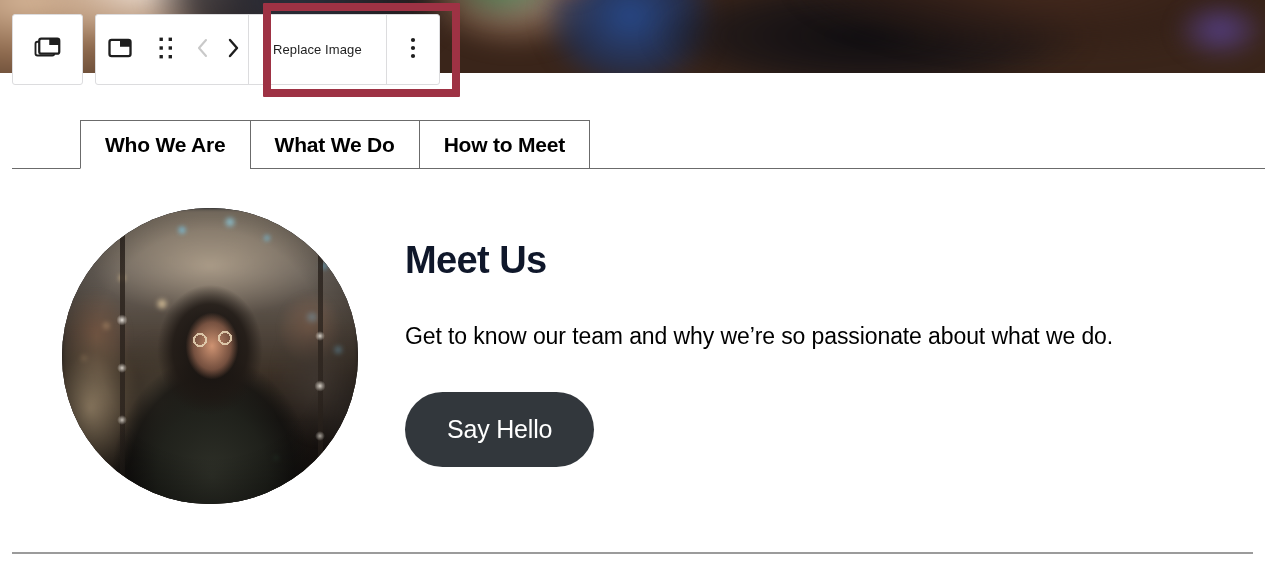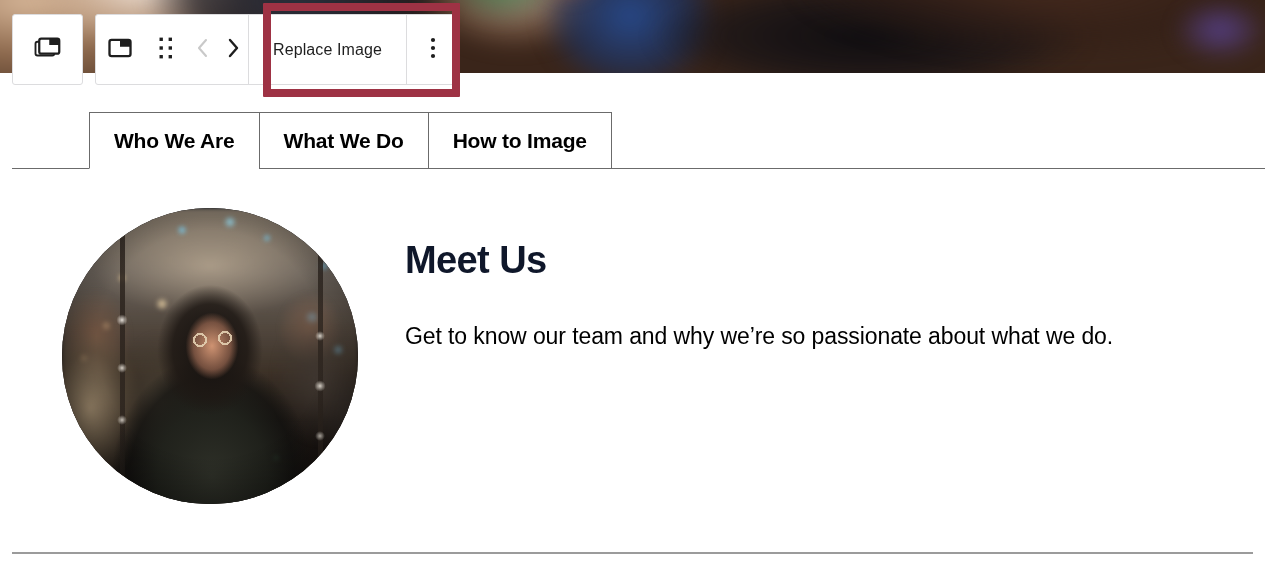--- a/index.html
+++ b/index.html
@@ -94,21 +94,21 @@
 
   .tb-sep {
     width: 1px;
     background: #dcdcde;
     margin: 0;
     align-self: stretch;
   }
 
   .tb-replace {
     padding: 0 24px;
-    font-size: 16px;
+    font-size: 13px;
     color: #1e1e1e;
     letter-spacing: .1px;
     white-space: nowrap;
     font-family: "Liberation Sans", sans-serif;
   }
 
   .tb-more { width: 52px; }
 
   
   .highlight-box {
@@ -129,24 +129,24 @@
     height: 65px;
   }
   .tabs-underline {
     position: absolute;
     left: 12px; right: 0; bottom: 0;
     height: 1px;
     background: #6b6b6b;
   }
   .tabs-list {
     position: absolute;
-    left: 89px; bottom: 0;
+    left: 80px; bottom: 0;
     display: flex;
     align-items: stretch;
-    height: 57px;
+    height: 49px;
     z-index: 3;
     justify-content: flex-end;
   }
   .tab {
     display: flex;
     align-items: center;
     justify-content: center;
     padding: 0 24px;
     background: #ffffff;
     border: 1px solid #6b6b6b;
@@ -393,21 +393,21 @@
     </button>
   </div>
 
   <div class="highlight-box"></div>
 
   <div class="tabs-row">
     <div class="tabs-underline"></div>
     <div class="tabs-list">
       <div class="tab active">Who We Are</div>
       <div class="tab">What We Do</div>
-      <div class="tab">How to Image</div>
+      <div class="tab">How to Meet</div>
     </div>
   </div>
 
   <div class="panel">
 
     <div class="avatar">
       <div class="ph ph-bg"></div>
       <div class="ph ph-blur ph-arch"></div>
       <div class="ph ph-blur ph-lights"></div>
       <div class="ph ph-blur ph-crowdL"></div>
@@ -417,17 +417,18 @@
       <div class="ph ph-coat"></div>
       <div class="ph ph-hair"></div>
       <div class="ph ph-face"></div>
       <div class="ph ph-glasses"></div>
       <div class="ph ph-vig"></div>
     </div>
 
     <div class="panel-text">
       <h2 class="panel-title">Meet Us</h2>
       <p class="panel-desc">Get to know our team and why we’re so passionate about what we do.</p>
+      <button class="panel-cta">Say Hello</button>
     </div>
   </div>
 
   <div class="bottom-rule"></div>
 </div>
 
 </body></html>

